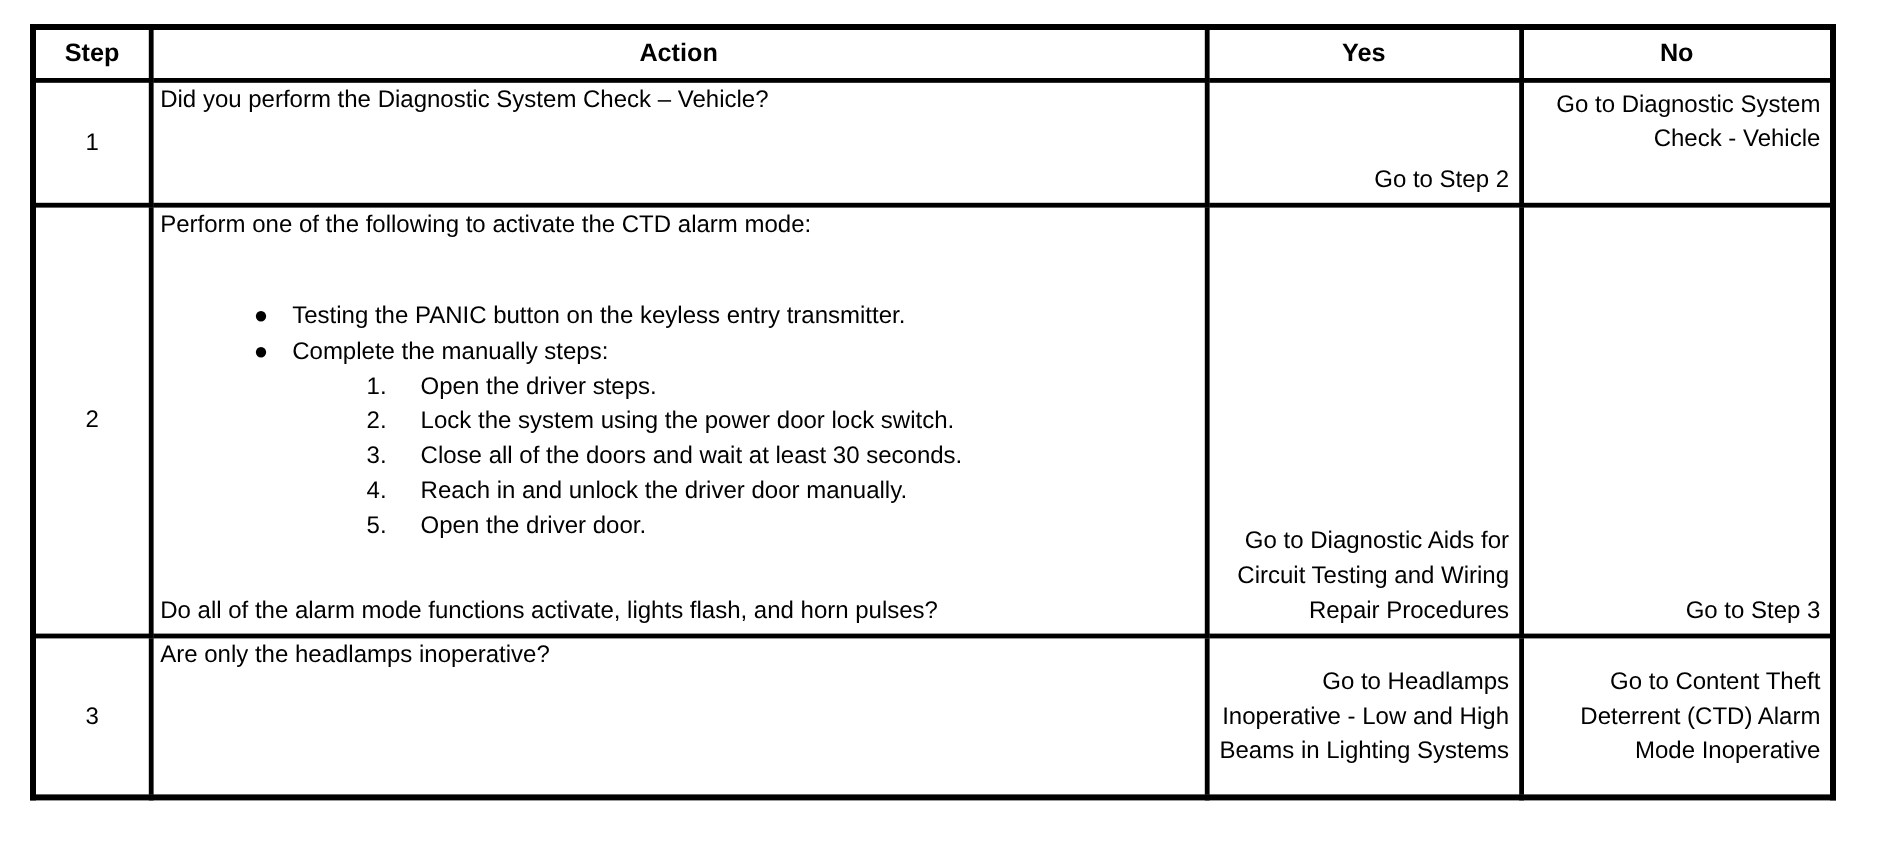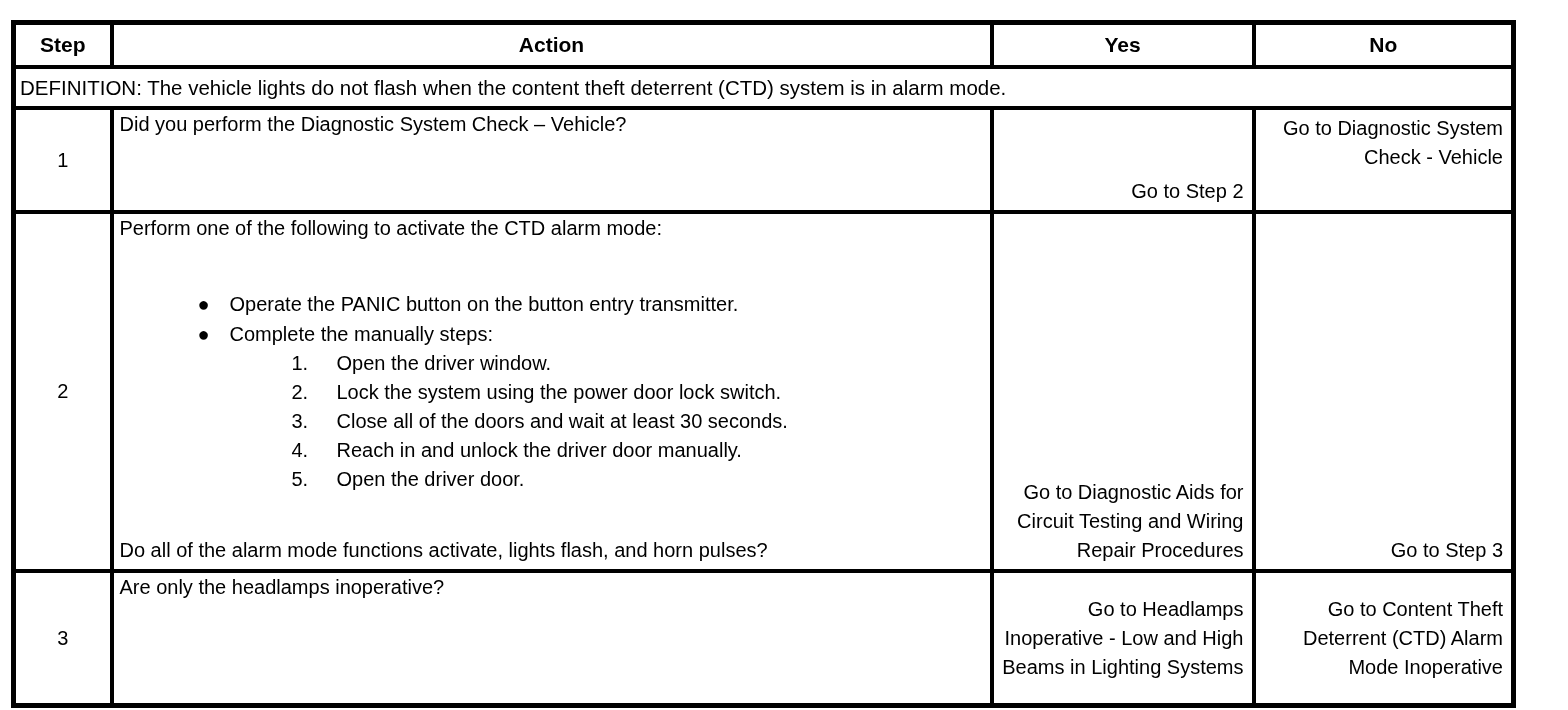--- a/index.html
+++ b/index.html
@@ -6,21 +6,21 @@
     margin: 0;
     padding: 0;
     background: #ffffff;
     width: 1568px;
     height: 710px;
     font-family: "Liberation Sans", "DejaVu Sans", sans-serif;
     color: #000000;
   }
   .doc-table {
     position: absolute;
-    left: 11px;
+    left: 25px;
     top: 20px;
     width: 1500px;
     border-collapse: collapse;
     table-layout: fixed;
     background: #ffffff;
   }
   .doc-table th,
   .doc-table td {
     border: 4px solid #000000;
     padding: 2px 6px;
@@ -118,50 +118,47 @@
   </colgroup>
   <thead>
     <tr>
       <th class="col-header">Step</th>
       <th class="col-header">Action</th>
       <th class="col-header">Yes</th>
       <th class="col-header">No</th>
     </tr>
   </thead>
   <tbody>
-    <tr>
-      <td class="definition-cell" colspan="4">DEFINITION: The vehicle lights do not flash when the content theft deterrent (CTD) system is in alarm mode.</td>
-    </tr>
 
     <tr class="row-1">
       <td class="step-cell">1</td>
       <td class="action-cell v-top">
         <div class="question-top">Did you perform the Diagnostic System Check – Vehicle?</div>
       </td>
       <td class="choice-cell v-bottom">Go to Step 2</td>
       <td class="choice-cell v-top">Go to Diagnostic System Check - Vehicle</td>
     </tr>
 
     <tr class="row-2">
       <td class="step-cell">2</td>
       <td class="action-cell v-top">
         <div class="action-flex">
           <p class="action-intro">Perform one of the following to activate the CTD alarm mode:</p>
           <ul class="bullet-list">
             <li class="bullet-item">
               <span class="bullet-dot">●</span>
-              <span>Operate the PANIC button on the button entry transmitter.</span>
+              <span>Testing the PANIC button on the keyless entry transmitter.</span>
             </li>
             <li class="bullet-item">
               <span class="bullet-dot">●</span>
               <span>Complete the manually steps:</span>
               <div class="substep-list">
                 <div class="substep">
                   <span class="substep-num">1.</span>
-                  <span class="substep-text">Open the driver window.</span>
+                  <span class="substep-text">Open the driver steps.</span>
                 </div>
                 <div class="substep">
                   <span class="substep-num">2.</span>
                   <span class="substep-text">Lock the system using the power door lock switch.</span>
                 </div>
                 <div class="substep">
                   <span class="substep-num">3.</span>
                   <span class="substep-text">Close all of the doors and wait at least 30 seconds.</span>
                 </div>
                 <div class="substep">

